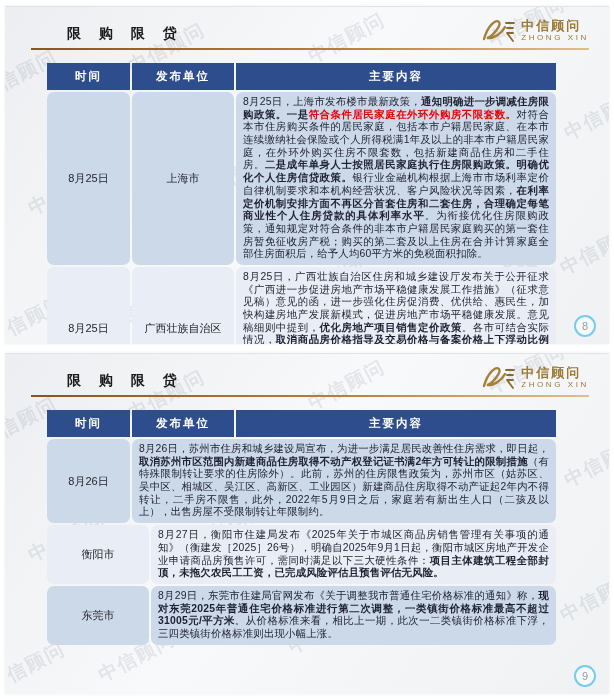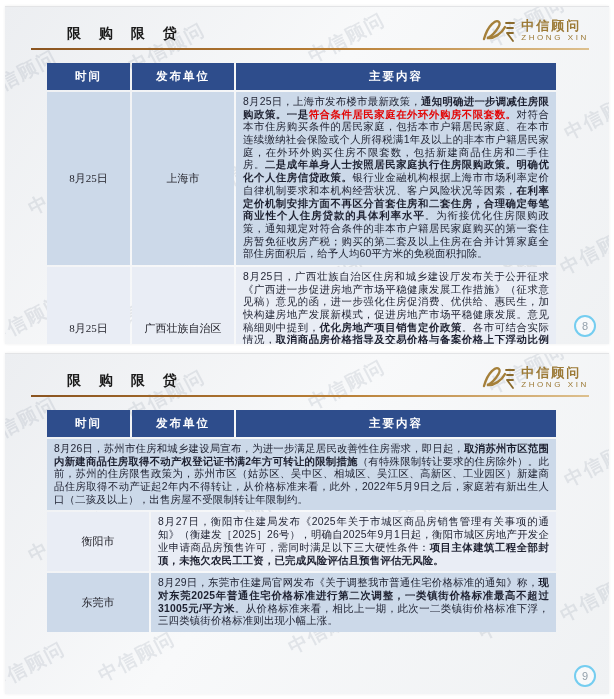--- a/index.html
+++ b/index.html
@@ -39,25 +39,25 @@
   .logo-glyph-wrap{width:34px;height:28px;position:relative;}
   .logo-text{display:flex;flex-direction:column;line-height:1.1;}
   .logo-cn{font-size:13px;font-weight:bold;color:var(--accent-gold);letter-spacing:2px;}
   .logo-en{font-size:8px;color:var(--accent-gold);letter-spacing:2.6px;}
   .ptable{position:absolute;left:42px;top:56px;width:509px;}
   .trow{display:flex;gap:2px;margin-bottom:2px;}
   .th{
     background:var(--table-header-bg);color:#ffffff;font-weight:bold;
     font-size:11.5px;letter-spacing:2px;text-align:center;padding:6px 0;
   }
-  .td{font-size:11px;color:#26262e;}
+  .td{font-size:11px;color:#26262e;border-radius:7px;}
   .c0{width:83px;flex:0 0 83px;}
   .c1{width:102px;flex:0 0 102px;}
   .c2{flex:1 1 auto;}
-  .td.c0,.td.c1{display:flex;align-items:center;justify-content:center;font-family:Liberation Serif, serif;}
+  .td.c0,.td.c1{display:flex;align-items:center;justify-content:center;}
   .td.c2{
     padding:4px 7px;font-size:10.4px;line-height:1.22;color:var(--body-text);
     text-align:justify;letter-spacing:0.2px;
   }
   .row-a .td{background:var(--row-a);}
   .row-b .td{background:var(--row-b);}
   .seg-n{font-weight:normal;}
   .seg-b{font-weight:bold;}
   .seg-r{font-weight:bold;color:var(--highlight-red);}
   .page-num{
@@ -150,21 +150,22 @@
       </span>
     </div>
     <div class="ptable">
       <div class="trow">
           <div class="th c0">时间</div>
           <div class="th c1">发布单位</div>
           <div class="th c2">主要内容</div>
         </div>
       <div>
           <div class="trow row-a">
-            <div class="td c2"><span class="seg-n">8月26日，苏州市住房和城乡建设局宣布，为进一步满足居民改善性住房需求，即日起，</span><span class="seg-b">取消苏州市区范围内新建商品住房取得不动产权登记证书满2年方可转让的限制措施</span><span class="seg-n">（有特殊限制转让要求的住房除外）。此前，苏州的住房限售政策为，苏州市区（姑苏区、吴中区、相城区、吴江区、高新区、工业园区）新建商品住房取得不动产证起2年内不得转让，从价格标准来看，此外，2022年5月9日之后，家庭若有新出生人口（二孩及以上），出售房屋不受限制转让年限制约。</span></div>
+            <div class="td c0">8月26日</div>
+            <div class="td c2"><span class="seg-n">8月26日，苏州市住房和城乡建设局宣布，为进一步满足居民改善性住房需求，即日起，</span><span class="seg-b">取消苏州市区范围内新建商品住房取得不动产权登记证书满2年方可转让的限制措施</span><span class="seg-n">（有特殊限制转让要求的住房除外）。此前，苏州的住房限售政策为，苏州市区（姑苏区、吴中区、相城区、吴江区、高新区、工业园区）新建商品住房取得不动产证起2年内不得转让，二手房不限售，此外，2022年5月9日之后，家庭若有新出生人口（二孩及以上），出售房屋不受限制转让年限制约。</span></div>
           </div>
           <div class="trow row-b">
             <div class="td c1">衡阳市</div>
             <div class="td c2"><span class="seg-n">8月27日，衡阳市住建局发布《2025年关于市城区商品房销售管理有关事项的通知》（衡建发［2025］26号），明确自2025年9月1日起，衡阳市城区房地产开发企业申请商品房预售许可，需同时满足以下三大硬性条件：</span><span class="seg-b">项目主体建筑工程全部封顶，未拖欠农民工工资，已完成风险评估且预售评估无风险。</span></div>
           </div>
           <div class="trow row-a">
             <div class="td c1">东莞市</div>
             <div class="td c2"><span class="seg-n">8月29日，东莞市住建局官网发布《关于调整我市普通住宅价格标准的通知》称，</span><span class="seg-b">现对东莞2025年普通住宅价格标准进行第二次调整，一类镇街价格标准最高不超过31005元/平方米</span><span class="seg-n">。从价格标准来看，相比上一期，此次一二类镇街价格标准下浮，三四类镇街价格标准则出现小幅上涨。</span></div>
           </div>
         </div>

